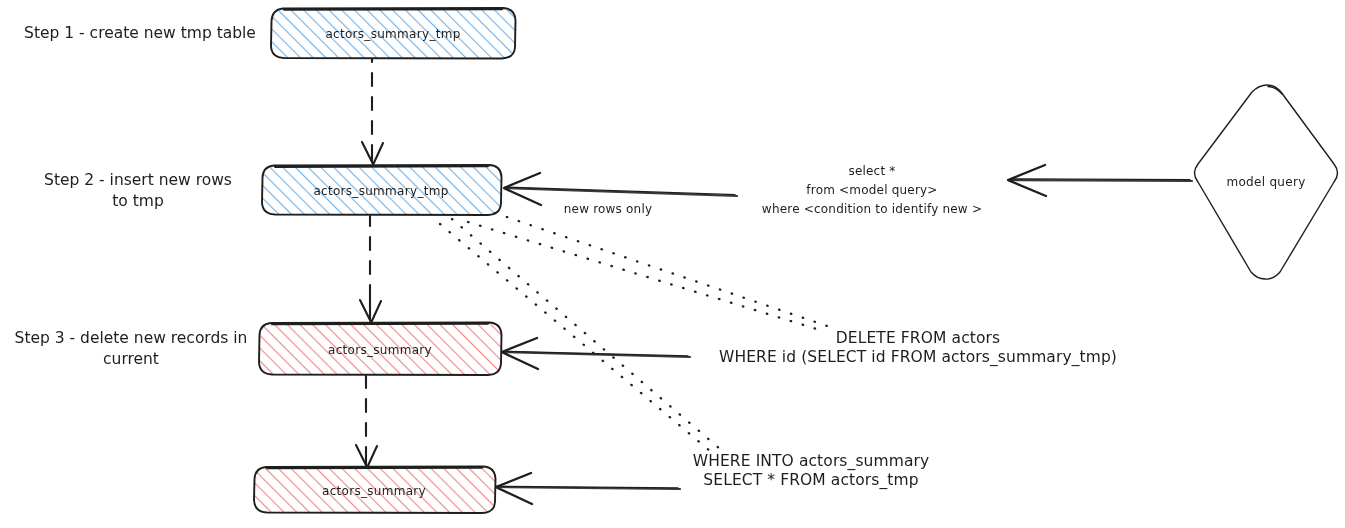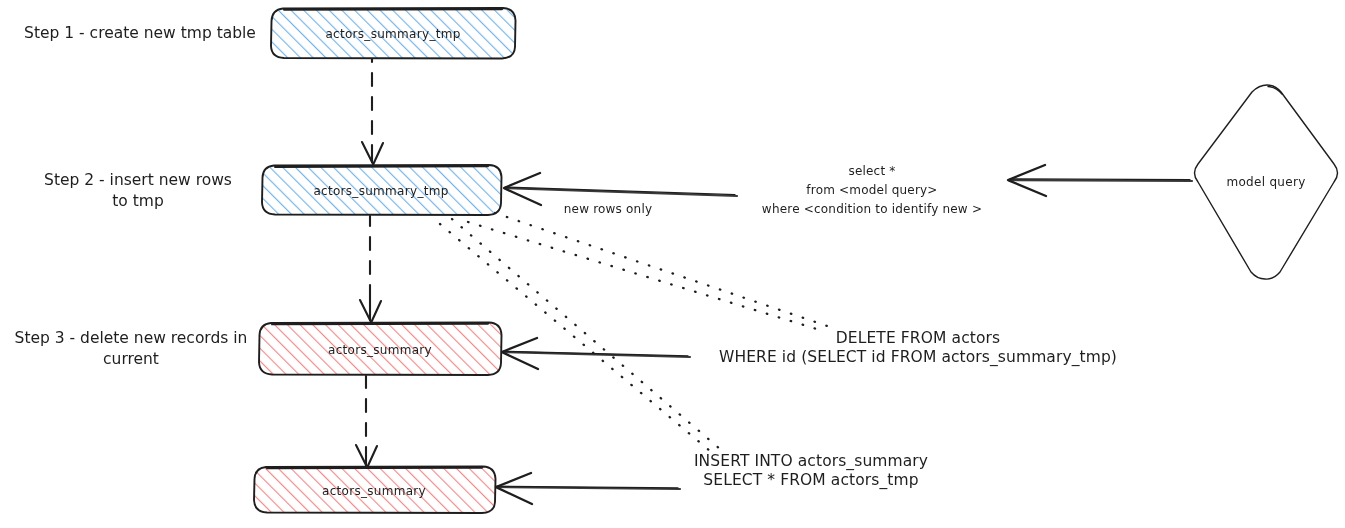--- a/index.html
+++ b/index.html
@@ -176,16 +176,16 @@
 
   <div class="free-text" style="left:608px; top:209px;text-align:center;">new rows only</div>
 
   <div class="free-text" style="left:872px; top:190px;">select *
 from &lt;model query&gt;
 where &lt;condition to identify new &gt;</div>
 
   <div class="free-text mono-ish" style="left:893px; top:348px;margin-left:25px;">DELETE FROM actors
 WHERE id (SELECT id FROM actors_summary_tmp)</div>
 
-  <div class="free-text mono-ish" style="left:811px; top:471px;">INSERT INTO actors_summary
+  <div class="free-text mono-ish" style="left:811px; top:471px;">WHERE INTO actors_summary
 SELECT * FROM actors_tmp</div>
 
 </div>
 
 </body></html>

